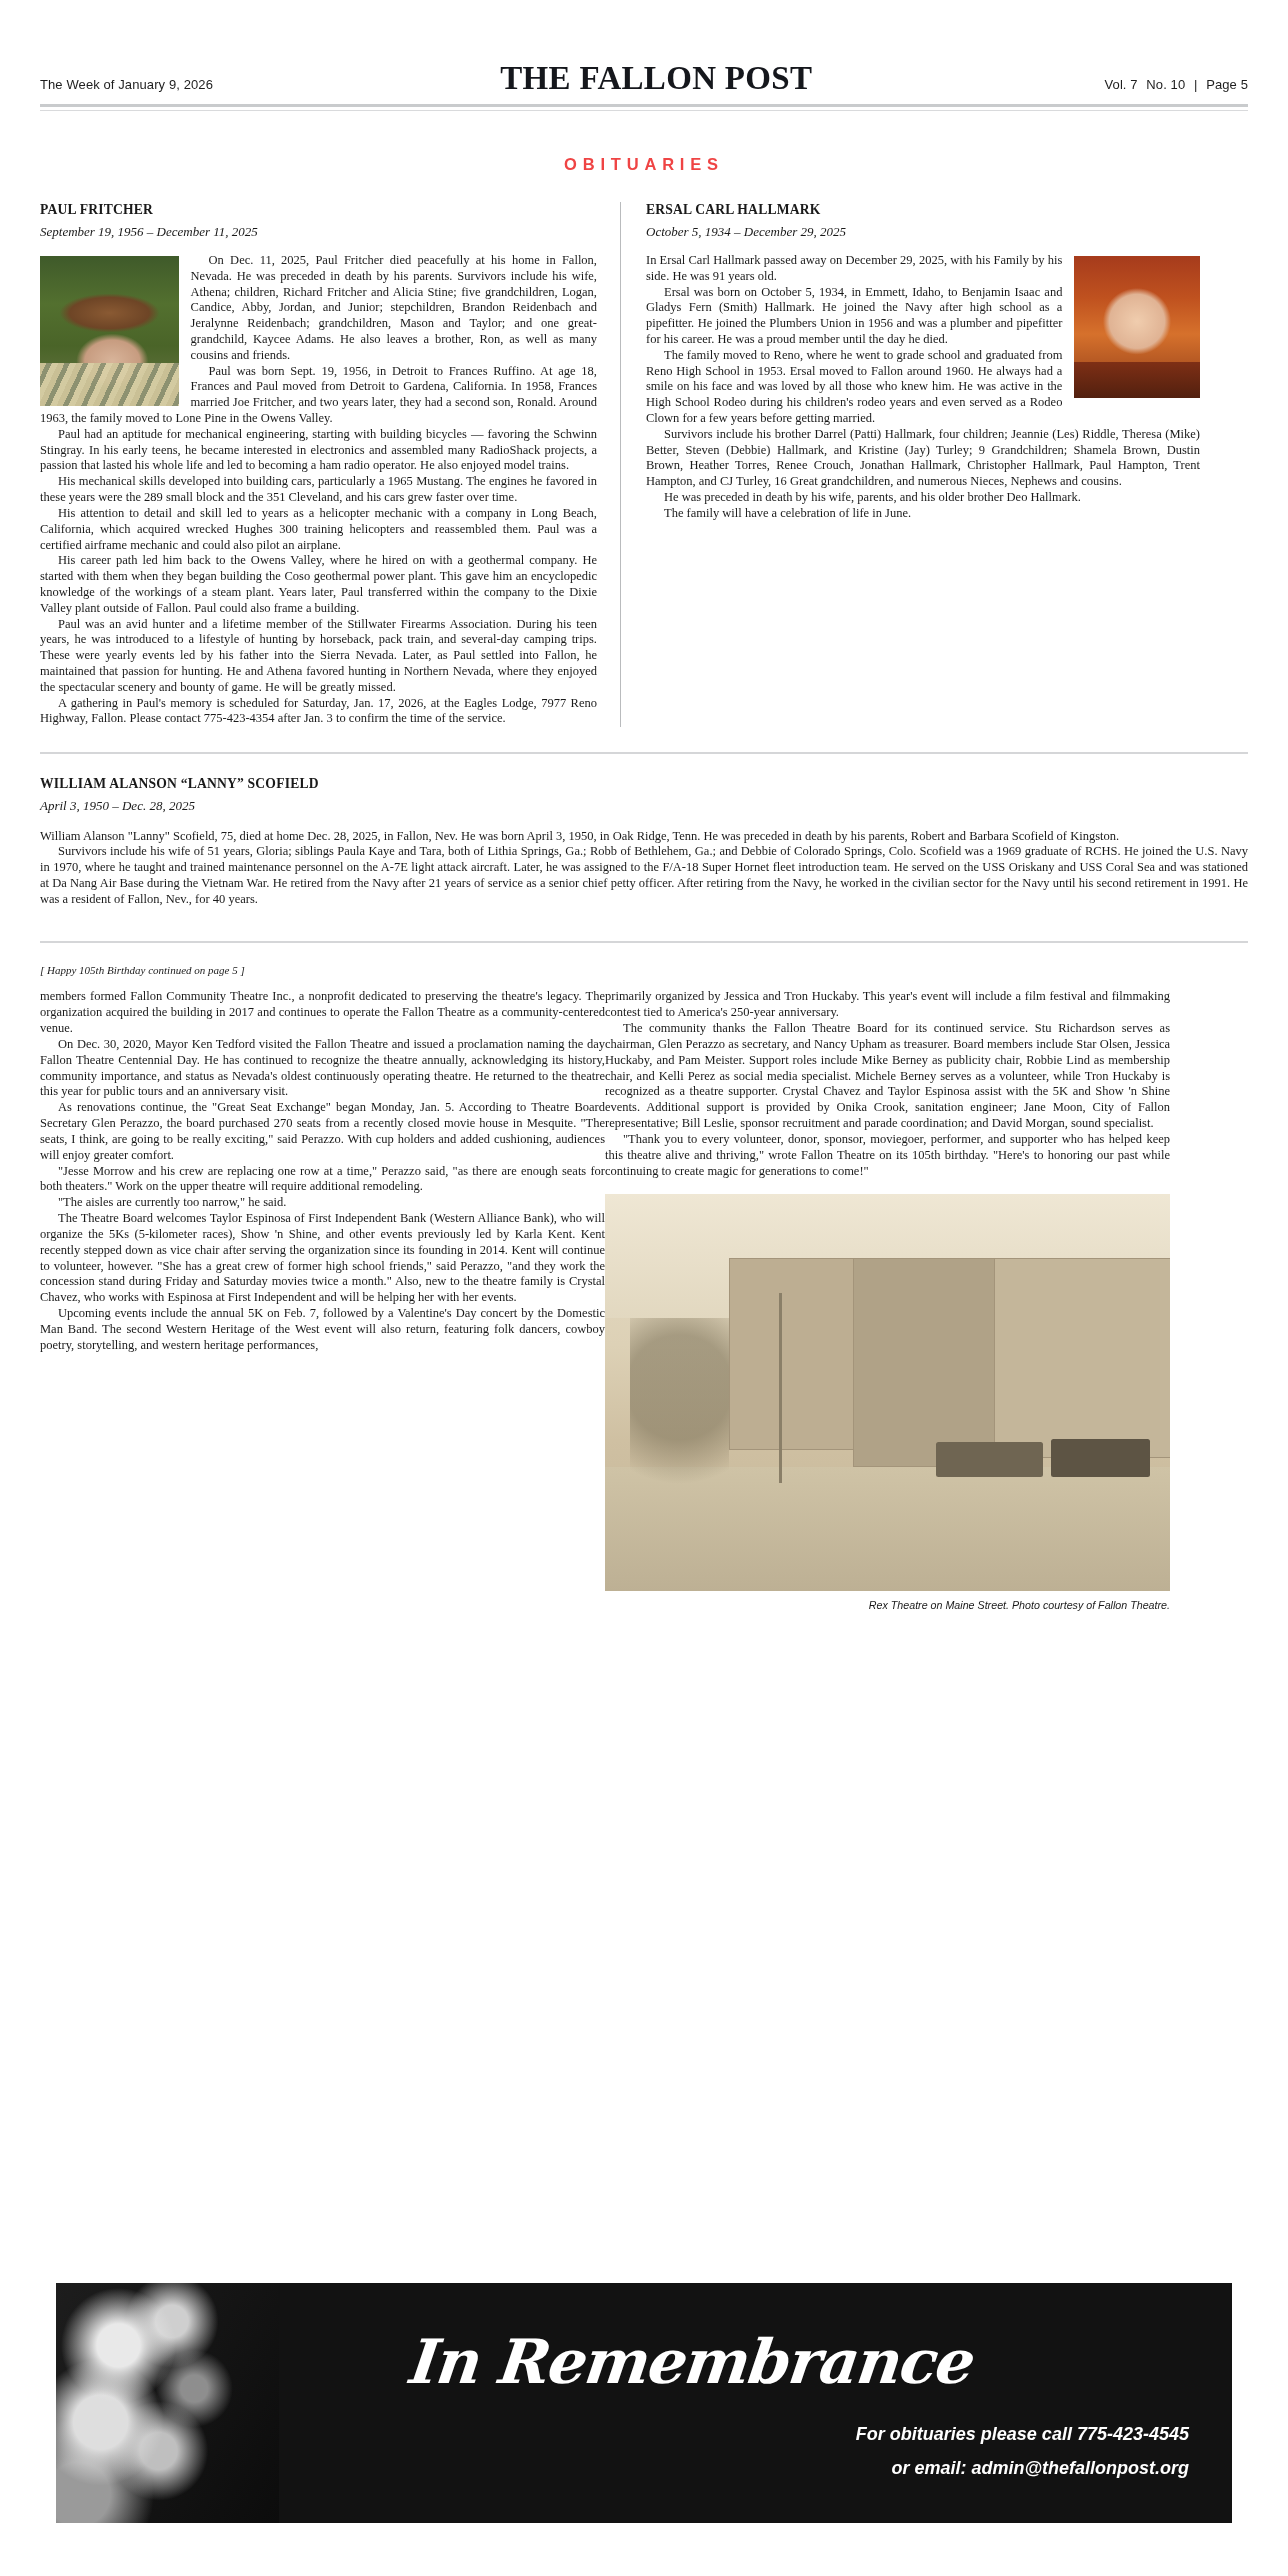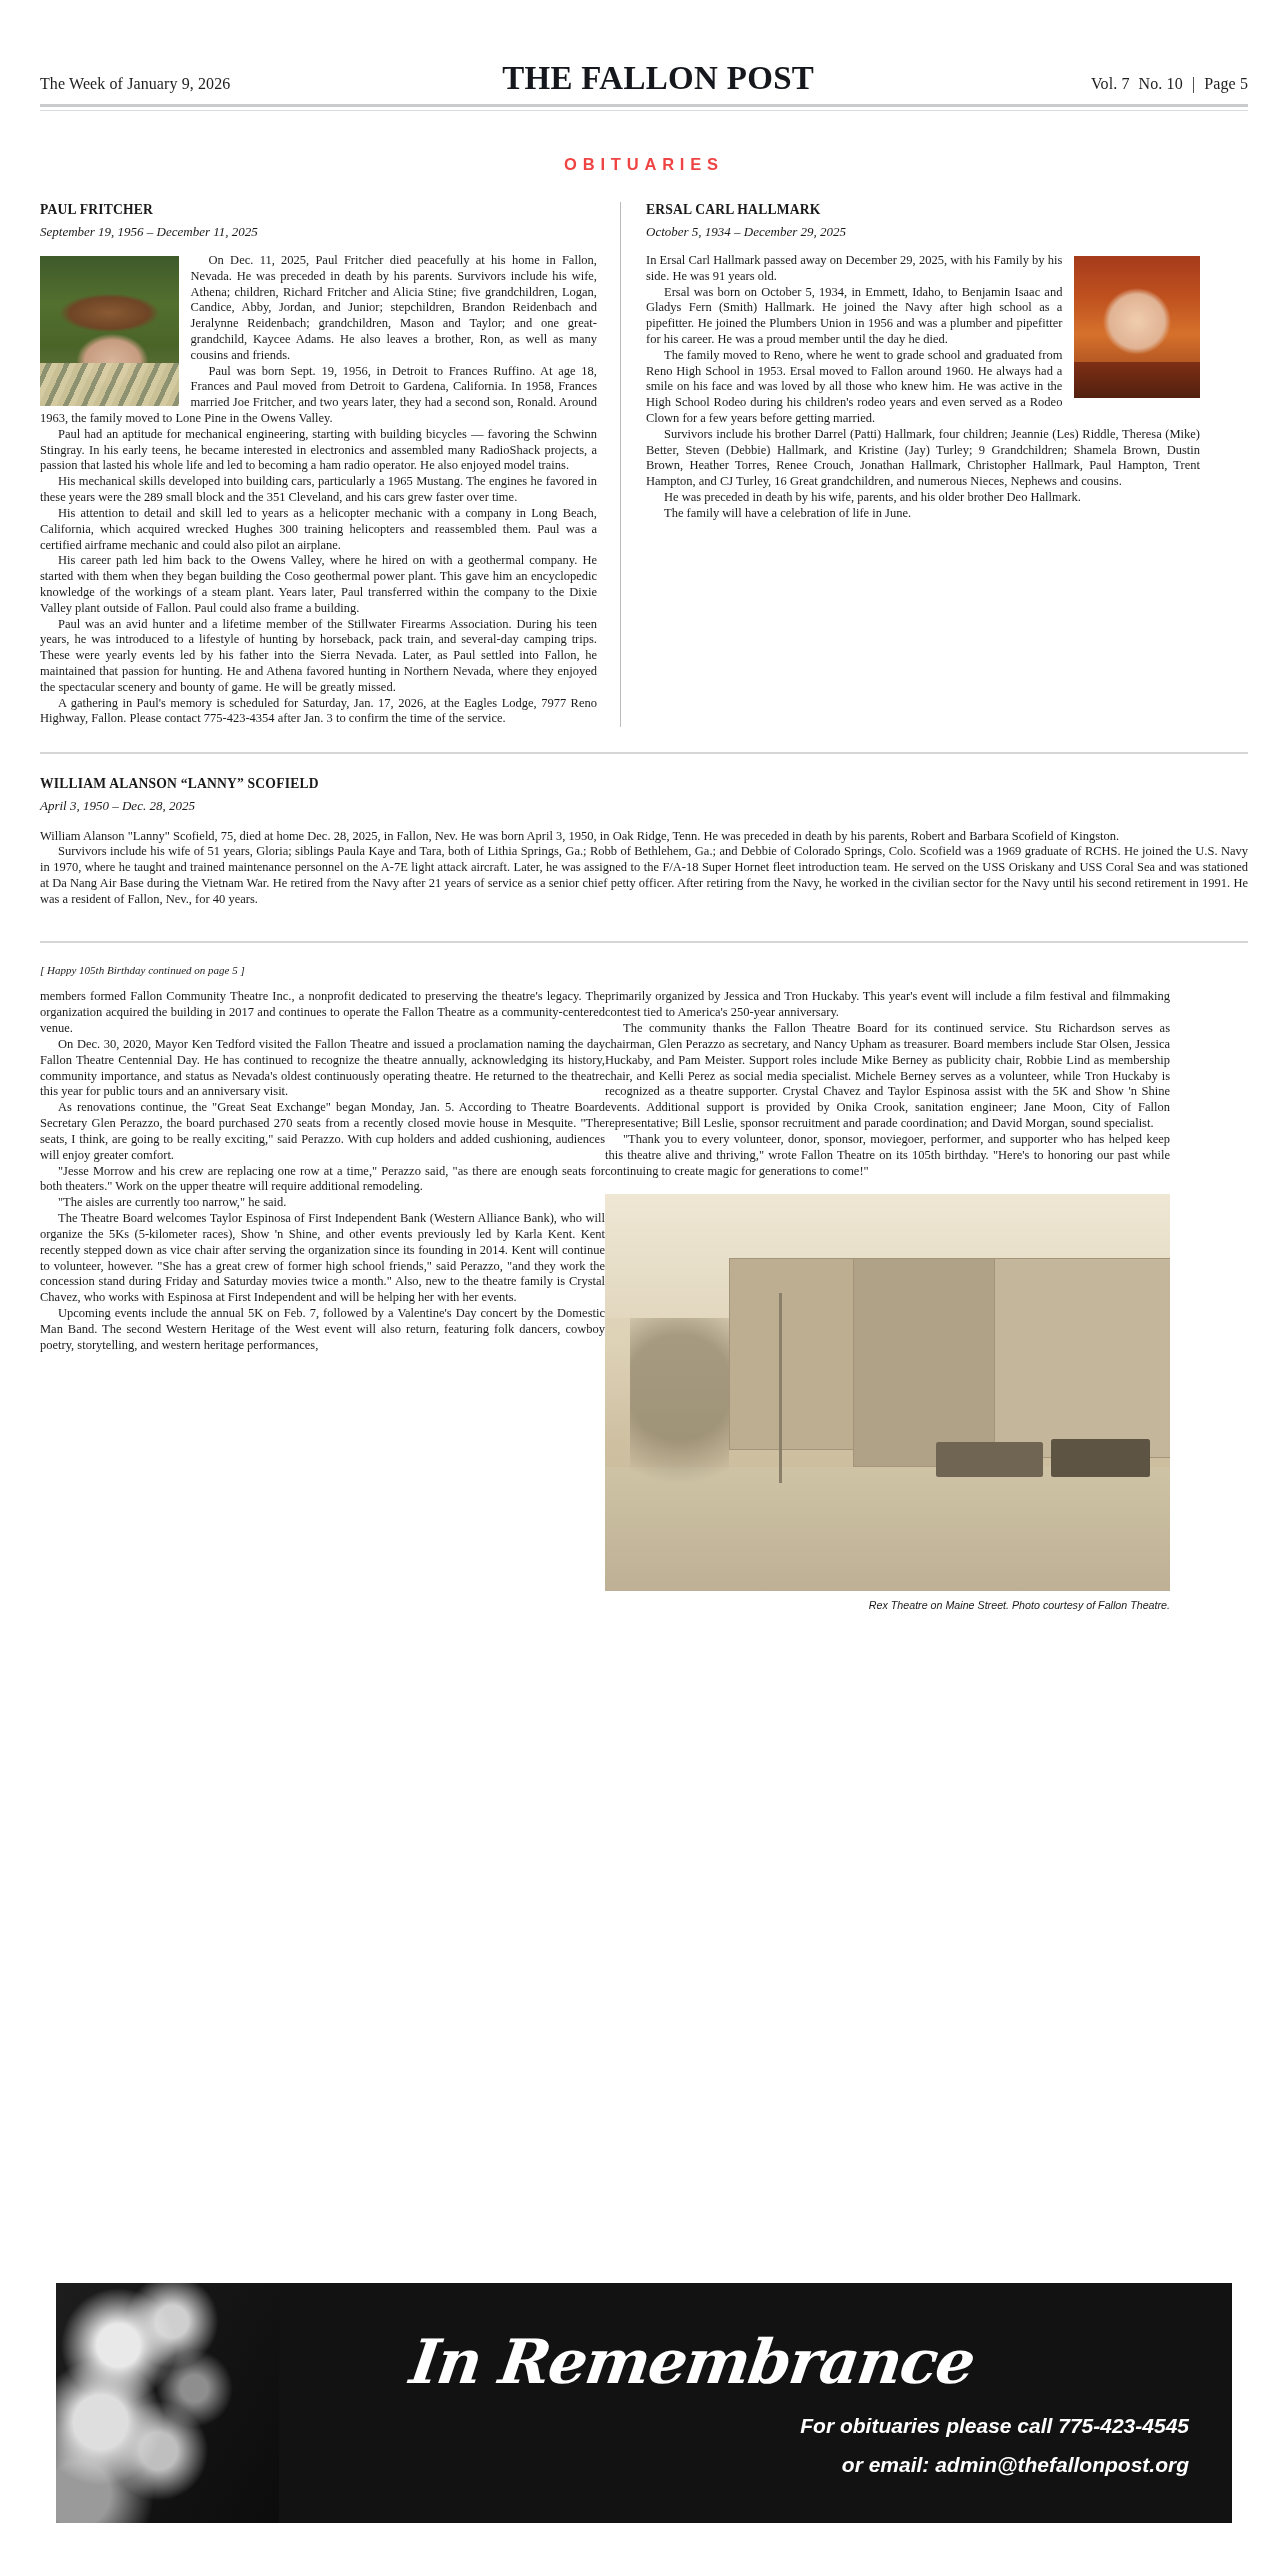--- a/index.html
+++ b/index.html
@@ -1,21 +1,21 @@
 <!DOCTYPE html>
 <html style="font-size:13.2px"><head>
 <meta charset="utf-8">
 <style>
   html,body{margin:0;padding:0;background:#ffffff;}
   body{width:1288px;height:2576px;font-family:"Liberation Serif",serif;color:#1a1a1a;}
   .page{width:1288px;height:2576px;position:relative;box-sizing:border-box;padding:0 40px;}
 
   
   .masthead{display:flex;align-items:baseline;justify-content:space-between;padding-top:60px;}
-  .mast-left,.mast-right{font-size:16px;font-family:Liberation Serif, serif;color:#1e1e1e;white-space:nowrap;letter-spacing:0.1px;}
+  .mast-left,.mast-right{font-size:13px;font-family:Liberation Sans, sans-serif;color:#1e1e1e;white-space:nowrap;letter-spacing:0.1px;}
   .mast-title{font-size:33px;font-weight:bold;letter-spacing:0.3px;font-family:"Liberation Serif",serif;color:#15171c;flex:1;text-align:center;}
   .mast-right span{margin-left:5px;}
   .rule-double{margin-top:7.4px;border-top:3.3px solid #c9cbcd;border-bottom:1.7px solid #d9dadc;height:2.5px;}
 
   
   .section-title{text-align:center;color:#ef4444;font-weight:bold;font-size:16.5px;letter-spacing:5.8px;font-family:"Liberation Sans",sans-serif;margin-top:44px;}
 
   
   .obit-top{display:flex;margin-top:28px;position:relative;}
   .obit-col{width:580px;box-sizing:border-box;}
@@ -75,21 +75,21 @@
       radial-gradient(circle at 28% 26%, #e9e9e9 0 9%, rgba(233,233,233,0) 24%),
       radial-gradient(circle at 52% 16%, #cfcfcf 0 7%, rgba(207,207,207,0) 20%),
       radial-gradient(circle at 20% 58%, #dedede 0 12%, rgba(222,222,222,0) 28%),
       radial-gradient(circle at 46% 70%, #bfbfbf 0 9%, rgba(191,191,191,0) 24%),
       radial-gradient(circle at 10% 88%, #9a9a9a 0 11%, rgba(154,154,154,0) 26%),
       radial-gradient(circle at 62% 44%, #8e8e8e 0 7%, rgba(142,142,142,0) 20%),
       linear-gradient(120deg,#1d1d1d,#0c0c0c);}
   .banner-script{position:absolute;left:355px;top:43px;color:#fff;font-size:61px;
      font-family:"DejaVu Serif",serif;font-style:italic;font-weight:bold;letter-spacing:-1.7px;transform:skewX(-8deg);}
   .banner-lines{position:absolute;right:43px;bottom:38px;text-align:right;color:#fff;
-     font-family:"Liberation Sans",sans-serif;font-weight:bold;font-style:italic;font-size:21px;line-height:1.85;}
+     font-family:"Liberation Sans",sans-serif;font-weight:bold;font-style:italic;font-size:18px;line-height:1.85;}
 </style>
 </head>
 <body>
 
 <div class="page">
 
   <div class="masthead">
     <div class="mast-left">The Week of January 9, 2026</div>
     <div class="mast-title">THE FALLON POST</div>
     <div class="mast-right">

